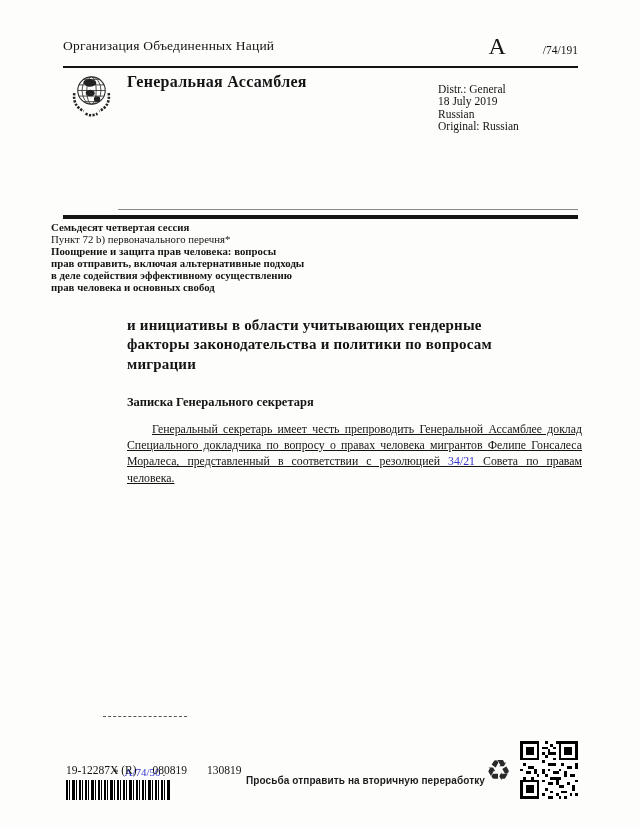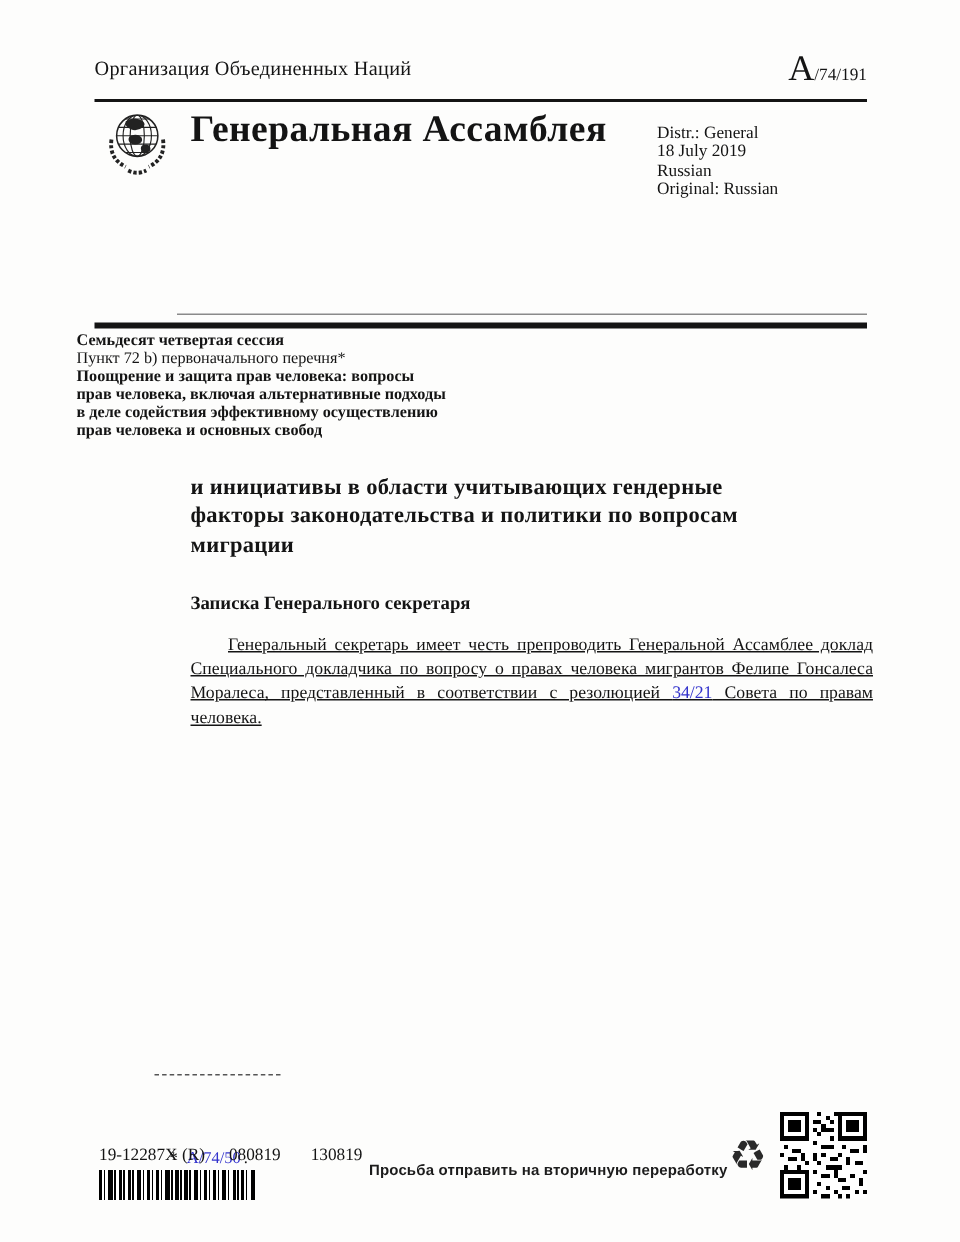--- a/index.html
+++ b/index.html
@@ -10,26 +10,26 @@
     font-family:"Liberation Serif","DejaVu Serif",serif;
     color:#141414;
     overflow:hidden;
   }
   .abs{position:absolute;}
 
   
   .org-name{left:63px;top:38px;font-size:13.5px;letter-spacing:.2px;}
   .doc-symbol{right:62px;top:33px;white-space:nowrap;}
   .doc-symbol .big{font-size:24px;}
-  .doc-symbol .small{font-size:11.5px;}
+  .doc-symbol .small{font-size:11.5px;margin-left:37px;}
   .rule-top{left:63px;top:66px;width:515px;height:2px;background:#141414;}
 
   
   .emblem{left:63px;top:69px;}
-  .assembly-title{left:127px;top:73px;font-size:25px;font-weight:bold;letter-spacing:.3px;}
+  .assembly-title{left:127px;top:73px;font-size:16px;font-weight:bold;letter-spacing:.3px;}
   .distr{left:438px;top:83px;font-size:11.5px;line-height:12.4px;}
 
   .rule-thin{left:118px;top:209px;width:460px;height:1px;background:#8a8a8a;}
   .rule-thick{left:63px;top:215px;width:515px;height:3.5px;background:#141414;}
 
   
   .session{left:51px;top:222px;font-size:10.8px;line-height:11.9px;}
   .session .b{font-weight:bold;}
 
   
@@ -123,21 +123,21 @@
     <div>Original: Russian</div>
   </div>
 
   <div class="abs rule-thin"></div>
   <div class="abs rule-thick"></div>
 
   <div class="abs session">
     <div class="b">Семьдесят четвертая сессия</div>
     <div>Пункт 72 b) первоначального перечня*</div>
     <div class="b">Поощрение и защита прав человека: вопросы</div>
-    <div class="b">прав человека, включая альтернативные подходы</div>
+    <div class="b">прав отправить, включая альтернативные подходы</div>
     <div class="b">в деле содействия эффективному осуществлению</div>
     <div class="b">прав человека и основных свобод</div>
   </div>
 
   <div class="abs doc-title">
     <div>и инициативы в области учитывающих гендерные</div>
     <div>факторы законодательства и политики по вопросам</div>
     <div>миграции</div>
   </div>
   <div class="abs subtitle">Записка Генерального секретаря</div>

